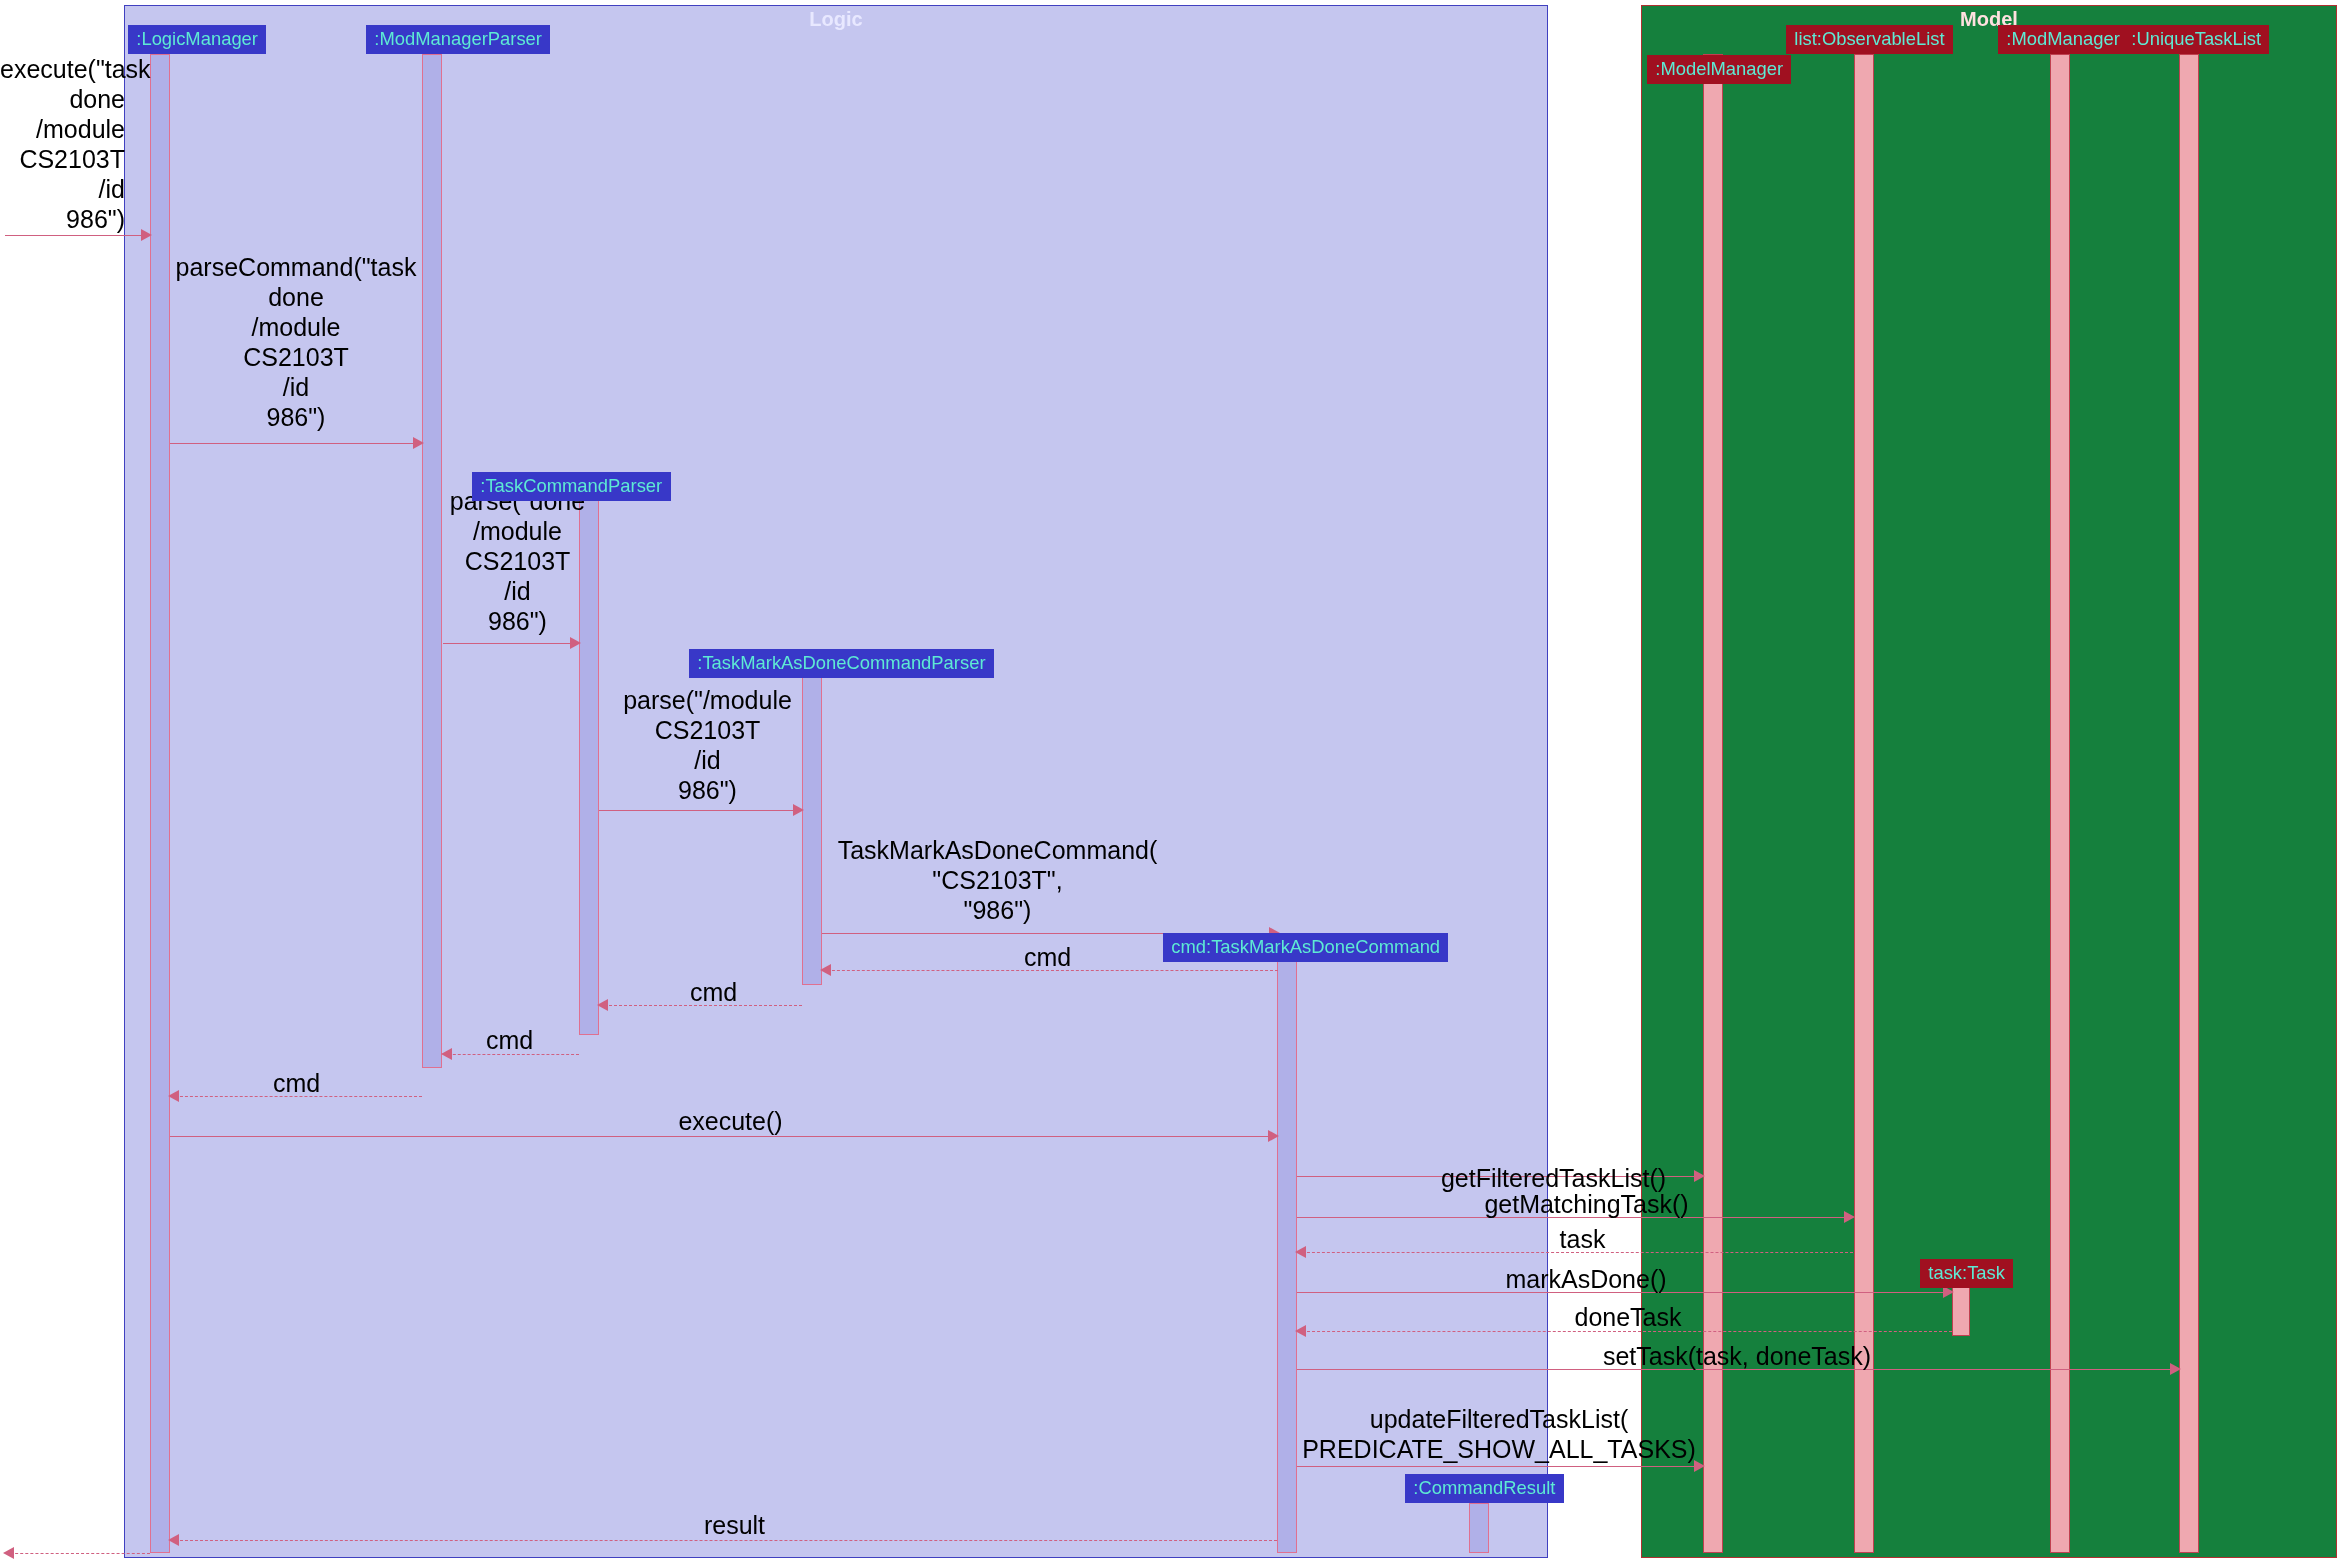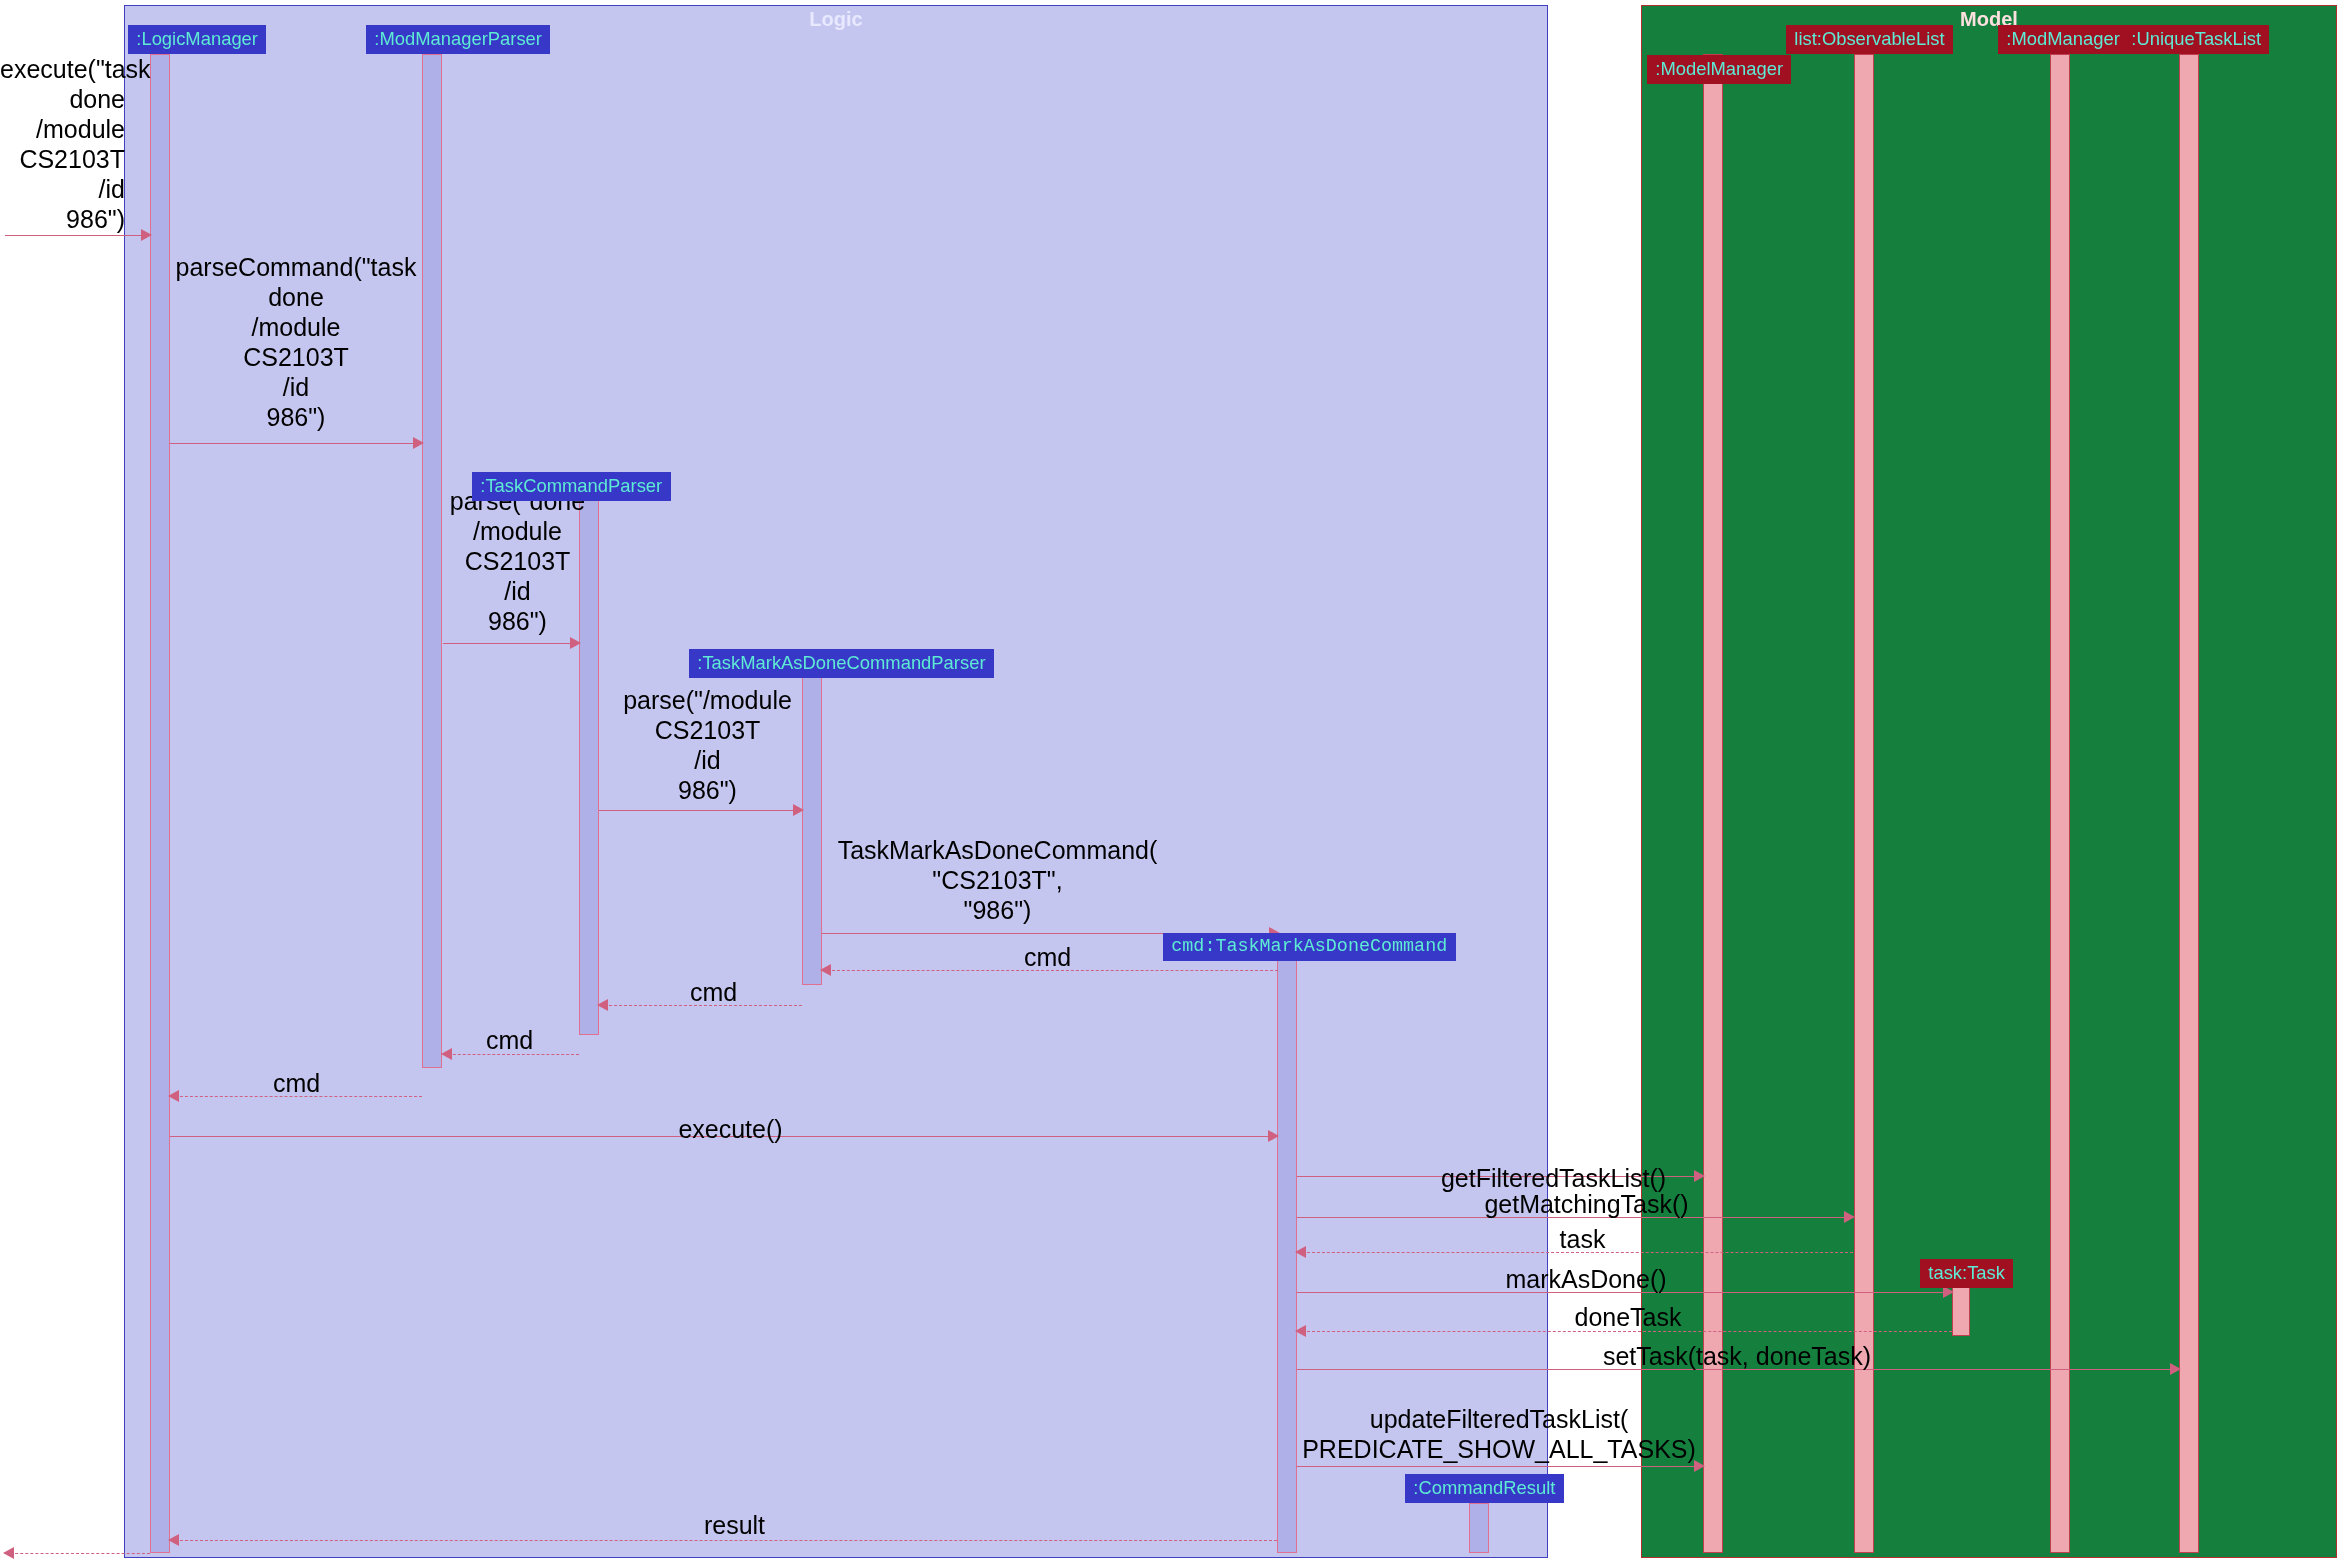--- a/index.html
+++ b/index.html
@@ -96,21 +96,21 @@
 
 <div class="frame frame-model" style="left:1641px; top:5px; width:696px; height:1553px;">
   <div class="frame-title">Model</div>
 </div>
 
 <div class="participant-label blue" style="left:128px; top:25px;">:LogicManager</div>
 <div class="participant-label blue" style="left:366px; top:25px;">:ModManagerParser</div>
 
 <div class="participant-label blue" style="left:472px; top:472px;">:TaskCommandParser</div>
 <div class="participant-label blue" style="left:689px; top:649px;">:TaskMarkAsDoneCommandParser</div>
-<div class="participant-label blue" style="left:1163px; top:933px;font-family:Liberation Mono, monospace;">cmd:TaskMarkAsDoneCommand</div>
+<div class="participant-label blue" style="left:1163px; top:933px;">cmd:TaskMarkAsDoneCommand</div>
 <div class="participant-label blue" style="left:1405px; top:1474px;">:CommandResult</div>
 
 <div class="participant-label red" style="left:1647px; top:25px;margin-top:30px;">:ModelManager</div>
 <div class="participant-label red" style="left:1786px; top:25px;">list:ObservableList</div>
 <div class="participant-label red" style="left:1998px; top:25px;">:ModManager</div>
 <div class="participant-label red" style="left:2123px; top:25px;">:UniqueTaskList</div>
 <div class="participant-label red" style="left:1920px; top:1259px;">task:Task</div>
 
 <div class="activation" style="left:150px; top:54px; width:20px; height:1499px;"></div>
 <div class="activation" style="left:422px; top:54px; width:20px; height:1014px;"></div>
@@ -185,21 +185,21 @@
 <div class="msg-label" style="left:447px; top:1025px; width:125px;">cmd</div>
 
 <div class="msg ret" style="left:170px; top:1096px; width:252px;">
     <div class="arrow-l"></div>
   </div>
 <div class="msg-label" style="left:234px; top:1068px; width:125px;">cmd</div>
 
 <div class="msg" style="left:170px; top:1136px; width:1107px;">
     <div class="arrow-r"></div>
   </div>
-<div class="msg-label" style="left:626px; top:1106px; width:209px;margin-top:8px;">execute()</div>
+<div class="msg-label" style="left:626px; top:1106px; width:209px;">execute()</div>
 
 <div class="msg" style="left:1297px; top:1176px; width:406px;">
     <div class="arrow-r"></div>
   </div>
 <div class="msg-label" style="left:1378px; top:1147px; width:351px;margin-top:16px;">getFilteredTaskList()</div>
 
 <div class="msg" style="left:1297px; top:1217px; width:556px;">
     <div class="arrow-r"></div>
   </div>
 <div class="msg-label" style="left:1378px; top:1189px; width:417px;">getMatchingTask()</div>

